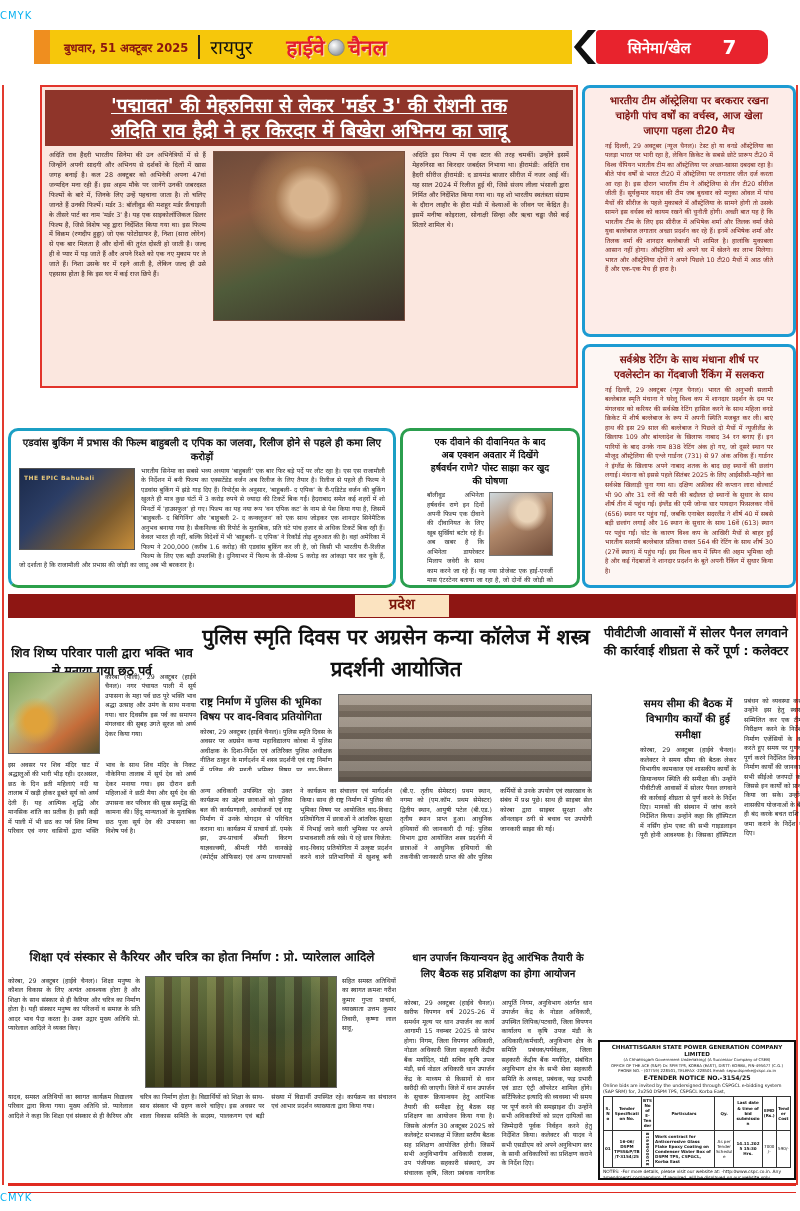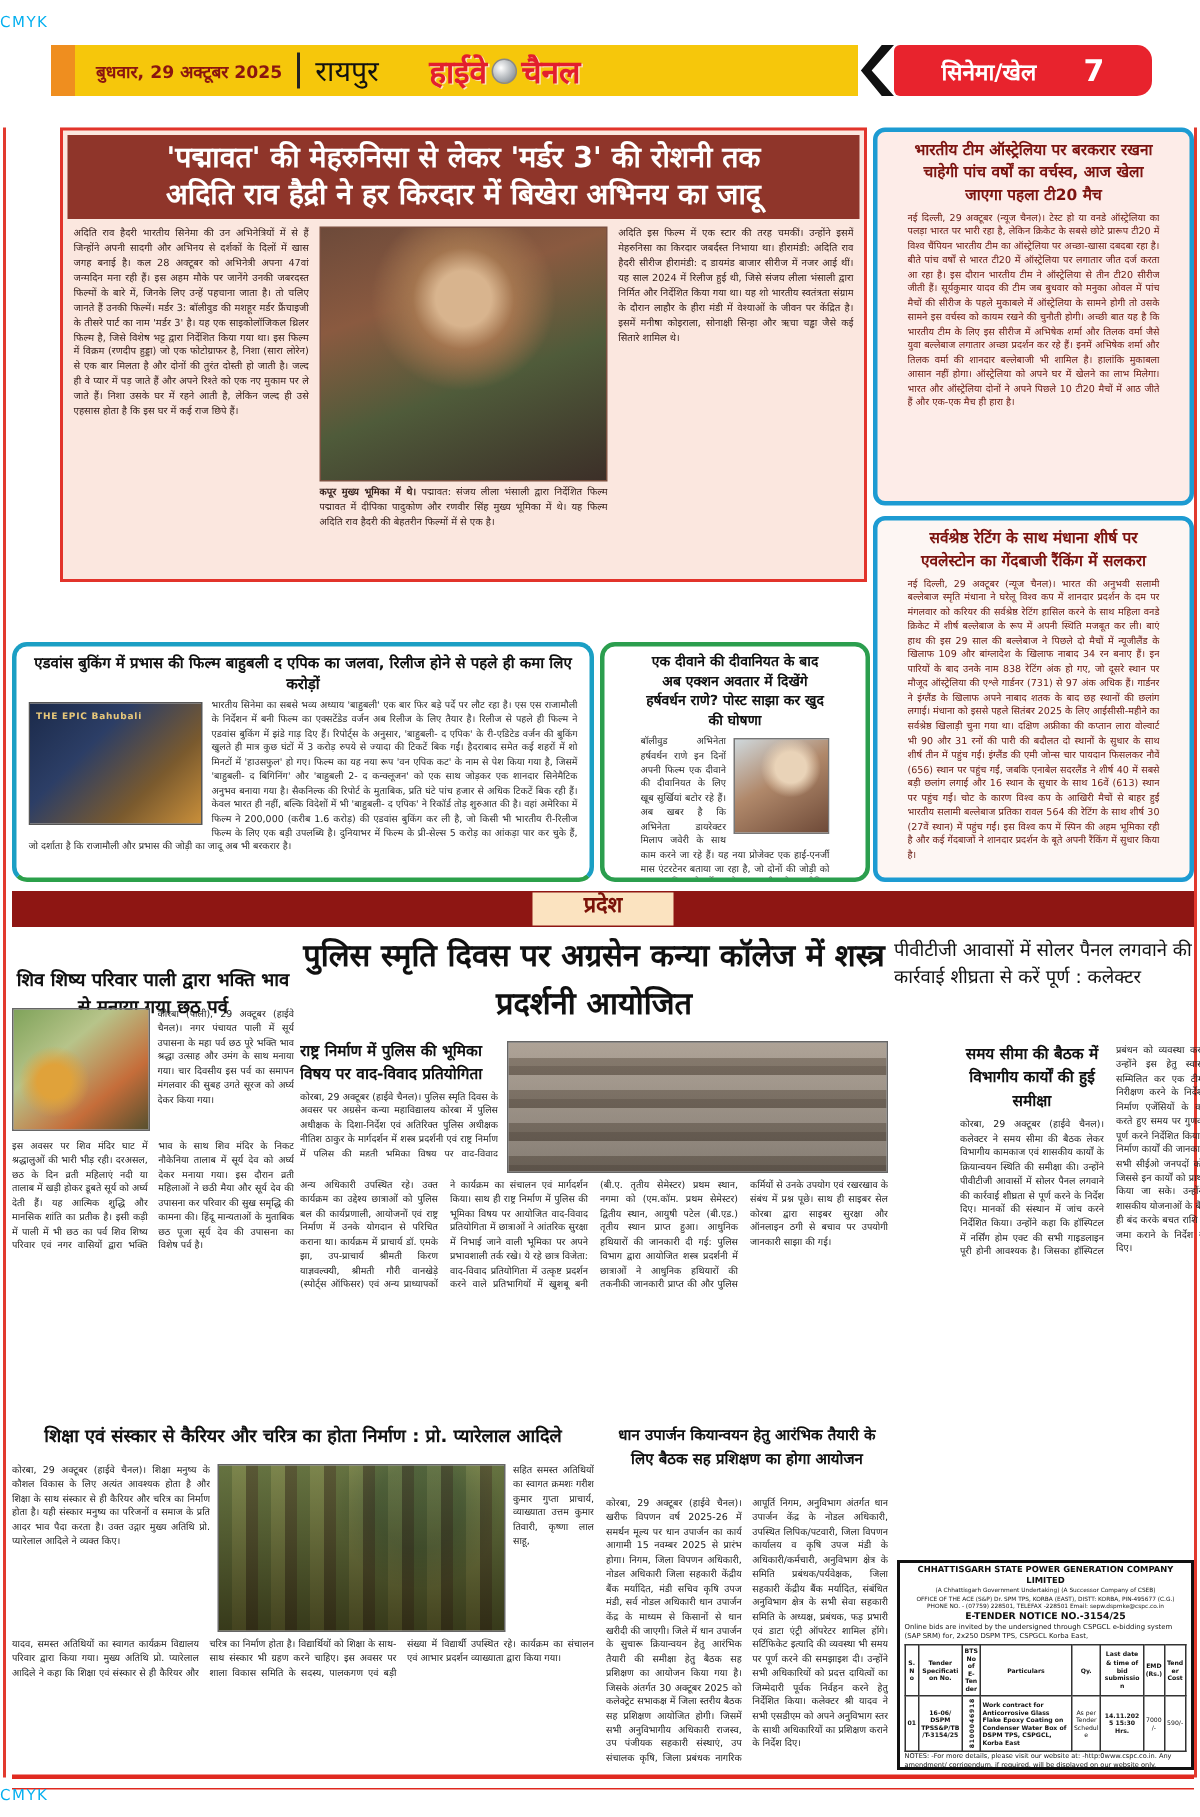--- a/index.html
+++ b/index.html
@@ -20,21 +20,21 @@
   .city{color:#111;font-weight:normal;font-size:19px;}
   .mast{position:absolute;left:52%;top:50%;transform:translate(-35%,-50%);display:flex;align-items:center;gap:3px;
         color:#e31e2d;font-weight:bold;font-size:21px;text-shadow:1px 1px 0 #fbe3c0;}
   .logo{width:15px;height:15px;border-radius:50%;background:radial-gradient(circle at 35% 35%,#fff,#9aa0a6 70%,#6b7076);border:1px solid #888;}
   .chev{width:24px;background:#111;clip-path:polygon(100% 0,38% 50%,100% 100%,66% 100%,8% 50%,66% 0);}
   .secbox{width:172px;background:#e8232d;border-radius:4px 10px 10px 4px;display:flex;align-items:center;justify-content:space-evenly;color:#fff;}
   .secname{font-weight:bold;font-size:15px;}
   .pageno{font-weight:bold;font-size:20px;}
   
   .leadbox{left:40px;top:85px;width:538px;height:303px;background:#fbe7df;border:2px solid #e2342b;padding:3px;box-sizing:border-box;}
-  .leadhead{background:#8f352a;color:#fff;text-align:center;font-weight:bold;font-size:19px;line-height:1.3;padding:3px 4px 4px;}
+  .leadhead{background:#8f352a;color:#fff;text-align:center;font-weight:bold;font-size:19px;line-height:1.3;padding:3px 4px 4px;text-decoration:underline;}
   .leadbody{display:flex;gap:7px;padding:5px 4px 2px;font-size:6.5px;line-height:1.52;color:#3a2420;height:222px;}
   .lcol{width:31%;}
   .mcol{width:38%;display:flex;flex-direction:column;gap:3px;}
   .leadphoto{width:100%;height:170px;border:1px solid #7a5040;box-sizing:border-box;
      background:radial-gradient(circle at 50% 28%,#d8b48e 0 12%,#a3754f 22%,transparent 40%),
                 linear-gradient(160deg,#6d4a3a 0%,#8a5a40 30%,#4f5b3a 60%,#3c2f28 100%);}
   .boldlead{font-weight:bold;}
   
   .bluebox{border:3px solid #1d9bd2;border-radius:8px;box-sizing:border-box;padding:5px 20px;}
   .rb1{left:582px;top:85px;width:214px;height:252px;background:#fdece8;}
@@ -51,21 +51,21 @@
      background:linear-gradient(135deg,#1b2a4a 0%,#2c3e66 35%,#7a5a2e 70%,#c98f3a 100%);}
   .poster span{position:absolute;left:4px;top:4px;color:#e8c87a;font-size:6px;font-weight:bold;letter-spacing:.5px;}
   .ranephoto{float:right;width:64px;height:64px;margin:2px 0 2px 5px;border:1px solid #777;box-sizing:border-box;
      background:radial-gradient(circle at 60% 30%,#e9d3b8 0 18%,transparent 35%),linear-gradient(150deg,#cfd8dc 0%,#b0886a 45%,#6e4a38 100%);}
   
   .pbar{left:8px;top:594px;width:788px;height:24px;background:#8e1613;display:flex;align-items:center;justify-content:center;}
   .plabel{background:#fbe3c0;color:#7a1208;font-weight:bold;font-size:14.5px;padding:1px 34px 3px;line-height:1.2;}
   
   .h-left{left:8px;top:644px;width:188px;font-weight:bold;font-size:12.3px;line-height:1.5;text-align:center;color:#111;}
   .h-center{left:200px;top:622px;width:392px;font-weight:bold;font-size:20.5px;line-height:1.55;text-align:center;color:#111;}
-  .h-right{left:596px;top:624px;width:200px;font-weight:normal;font-size:12.3px;line-height:1.5;text-align:left;color:#111;}
+  .h-right{left:596px;top:624px;width:200px;font-weight:bold;font-size:12.3px;line-height:1.5;text-align:center;color:#111;}
   .small{font-size:6.3px;line-height:1.5;color:#222;}
   .chhathphoto{width:92px;height:82px;border:1px solid #666;box-sizing:border-box;
      background:radial-gradient(circle at 30% 60%,#e0a23a 0 14%,transparent 30%),linear-gradient(140deg,#7fa35a 0%,#b7c48a 35%,#c56d3a 70%,#57502e 100%);}
   .cols2{column-count:2;column-gap:7px;}
   .cols3{column-count:3;column-gap:7px;}
   .cols4{column-count:4;column-gap:8px;}
   .subhead{font-weight:bold;font-size:10.3px;line-height:1.45;color:#111;margin-bottom:3px;}
   .subhead2{font-weight:bold;font-size:10.3px;line-height:1.5;color:#111;text-align:center;margin-bottom:3px;}
   .audphoto{width:100%;height:88px;border:1px solid #666;box-sizing:border-box;
      background:repeating-linear-gradient(180deg,#c9bcae 0 10px,#9d8f80 10px 16px,#8a7c6e 16px 22px),linear-gradient(#ddd,#aaa);background-blend-mode:multiply;}
@@ -93,21 +93,21 @@
 
   <div class="abs cmyk" style="left:0;right:0;top:10px;">CMYK</div>
 
   <div class="abs redV" style="left:2px;"></div>
   <div class="abs redV" style="right:2px;"></div>
   <div class="abs botrule"></div>
 
   <div class="abs hbar">
     <div class="orange"></div>
     <div class="ybar">
-      <span class="date">बुधवार, 29 अक्टूबर 2025</span>
+      <span class="date">बुधवार, 51 अक्टूबर 2025</span>
       <span class="vdiv"></span>
       <span class="city">रायपुर</span>
       <span class="mast">
         <span>हाईवे</span>
         <span class="logo"></span>
         <span>चैनल</span>
       </span>
     </div>
     <div class="chev"></div>
     <div class="secbox">
@@ -118,24 +118,20 @@
 
   <div class="abs leadbox">
     <div class="leadhead">
       <div>'पद्मावत' की मेहरुनिसा से लेकर 'मर्डर 3' की रोशनी तक</div>
       <div>अदिति राव हैद्री ने हर किरदार में बिखेरा अभिनय का जादू</div>
     </div>
     <div class="leadbody clip">
       <div class="lcol just clip">अदिति राव हैदरी भारतीय सिनेमा की उन अभिनेत्रियों में से हैं जिन्होंने अपनी सादगी और अभिनय से दर्शकों के दिलों में खास जगह बनाई है। कल 28 अक्टूबर को अभिनेत्री अपना 47वां जन्मदिन मना रही हैं। इस अहम मौके पर जानेंगे उनकी जबरदस्त फिल्मों के बारे में, जिनके लिए उन्हें पहचाना जाता है। तो चलिए जानते हैं उनकी फिल्में। मर्डर 3: बॉलीवुड की मशहूर मर्डर फ्रैंचाइजी के तीसरे पार्ट का नाम 'मर्डर 3' है। यह एक साइकोलॉजिकल थ्रिलर फिल्म है, जिसे विशेष भट्ट द्वारा निर्देशित किया गया था। इस फिल्म में विक्रम (रणदीप हुड्डा) जो एक फोटोग्राफर है, निशा (सारा लोरेन) से एक बार मिलता है और दोनों की तुरंत दोस्ती हो जाती है। जल्द ही वे प्यार में पड़ जाते हैं और अपने रिश्ते को एक नए मुकाम पर ले जाते हैं। निशा उसके घर में रहने आती है, लेकिन जल्द ही उसे एहसास होता है कि इस घर में कई राज छिपे हैं।</div>
       <div class="mcol">
         <div class="leadphoto"></div>
-        <div class="just clip" style="flex:1;">
-          <span class="boldlead">कपूर मुख्य भूमिका में थे।</span>
-          <span>पद्मावत: संजय लीला भंसाली द्वारा निर्देशित फिल्म पद्मावत में दीपिका पादुकोण और रणवीर सिंह मुख्य भूमिका में थे। यह फिल्म अदिति राव हैदरी की बेहतरीन फिल्मों में से एक है।</span>
-        </div>
       </div>
       <div class="lcol just clip">अदिति इस फिल्म में एक स्टार की तरह चमकीं। उन्होंने इसमें मेहरुनिसा का किरदार जबर्दस्त निभाया था। हीरामंडी: अदिति राव हैदरी सीरीज हीरामंडी: द डायमंड बाजार सीरीज में नजर आई थीं। यह साल 2024 में रिलीज हुई थी, जिसे संजय लीला भंसाली द्वारा निर्मित और निर्देशित किया गया था। यह शो भारतीय स्वतंत्रता संग्राम के दौरान लाहौर के हीरा मंडी में वेश्याओं के जीवन पर केंद्रित है। इसमें मनीषा कोइराला, सोनाक्षी सिन्हा और ऋचा चड्ढा जैसे कई सितारे शामिल थे।</div>
     </div>
   </div>
 
   <div class="abs bluebox rb1 clip">
     <div class="rhead">भारतीय टीम ऑस्ट्रेलिया पर बरकरार रखना चाहेगी पांच वर्षों का वर्चस्व, आज खेला जाएगा पहला टी20 मैच</div>
     <div class="rbody just clip" style="height:198px;">नई दिल्ली, 29 अक्टूबर (न्यूज चैनल)। टेस्ट हो या वनडे ऑस्ट्रेलिया का पलड़ा भारत पर भारी रहा है, लेकिन क्रिकेट के सबसे छोटे प्रारूप टी20 में विश्व चैंपियन भारतीय टीम का ऑस्ट्रेलिया पर अच्छा-खासा दबदबा रहा है। बीते पांच वर्षों से भारत टी20 में ऑस्ट्रेलिया पर लगातार जीत दर्ज करता आ रहा है। इस दौरान भारतीय टीम ने ऑस्ट्रेलिया से तीन टी20 सीरीज जीती हैं। सूर्यकुमार यादव की टीम जब बुधवार को मनुका ओवल में पांच मैचों की सीरीज के पहले मुकाबले में ऑस्ट्रेलिया के सामने होगी तो उसके सामने इस वर्चस्व को कायम रखने की चुनौती होगी। अच्छी बात यह है कि भारतीय टीम के लिए इस सीरीज में अभिषेक शर्मा और तिलक वर्मा जैसे युवा बल्लेबाज लगातार अच्छा प्रदर्शन कर रहे हैं। इनमें अभिषेक शर्मा और तिलक वर्मा की शानदार बल्लेबाजी भी शामिल है। हालांकि मुकाबला आसान नहीं होगा। ऑस्ट्रेलिया को अपने घर में खेलने का लाभ मिलेगा। भारत और ऑस्ट्रेलिया दोनों ने अपने पिछले 10 टी20 मैचों में आठ जीते हैं और एक-एक मैच ही हारा है।</div>
   </div>
 

